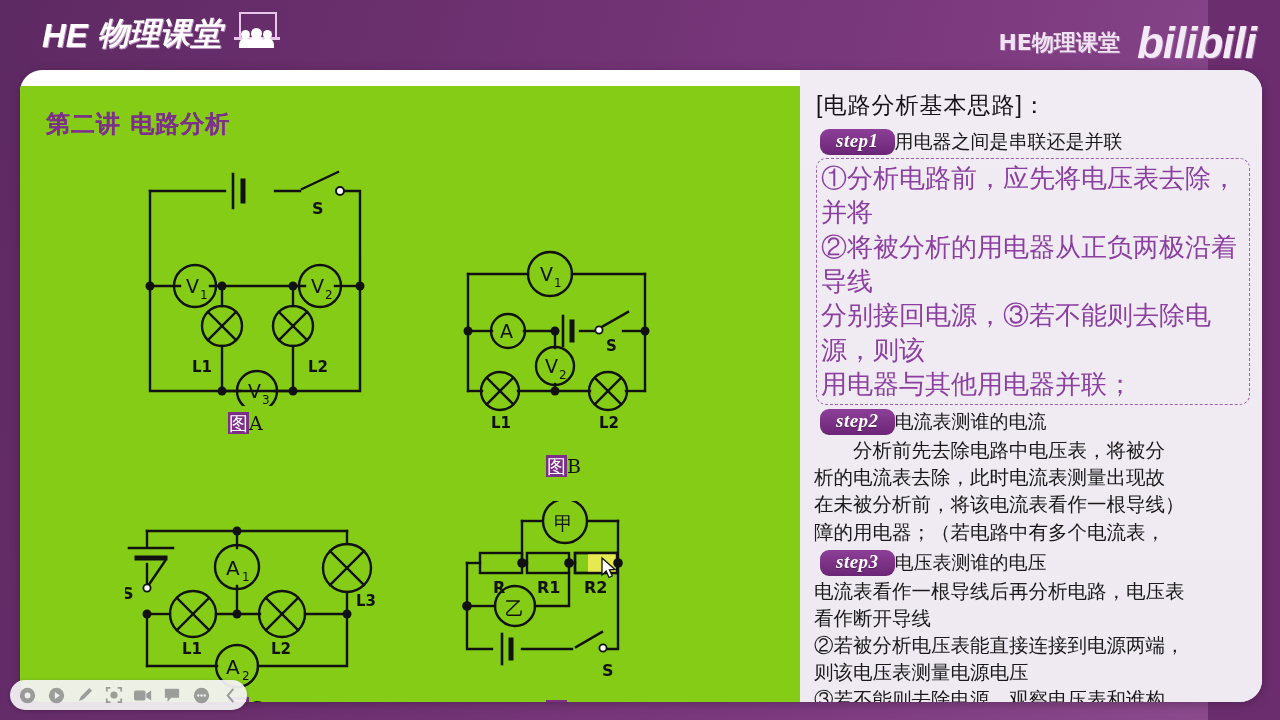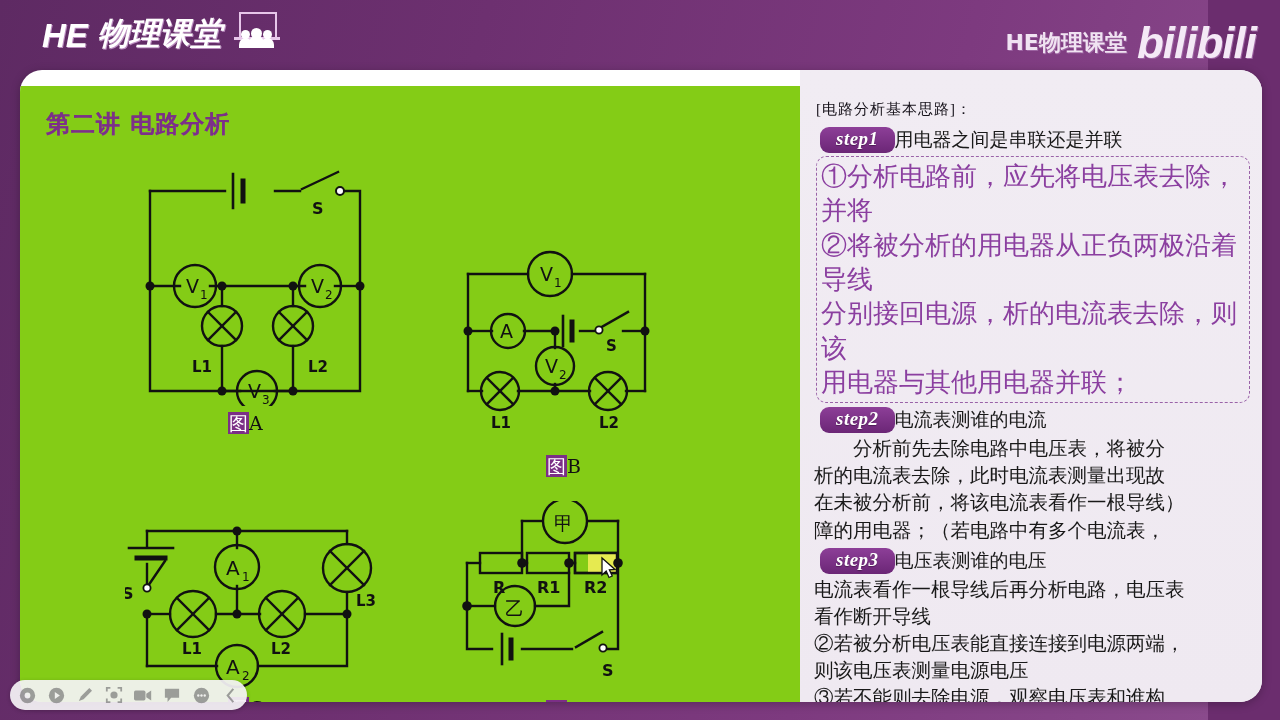--- a/index.html
+++ b/index.html
@@ -18,21 +18,21 @@
     font-family:"Liberation Sans", sans-serif;text-shadow:1px 1px 0 #bb8ec0;}
   .logo-left .cn{font-size:31px;font-weight:bold;font-style:italic;color:#ffffff;
     font-family:"DejaVu Sans", sans-serif;margin-left:2px;text-shadow:1px 1px 0 #bb8ec0;}
   .board-icon{position:relative;width:46px;height:42px;margin-left:4px;margin-bottom:1px;}
   .board-icon .frame{position:absolute;left:5px;top:0;width:34px;height:26px;border:2.5px solid #e7c6ea;border-bottom:none;}
   .board-icon .ledge{position:absolute;left:0;top:25px;width:46px;height:2.5px;background:#e7c6ea;}
   .board-icon .ppl{position:absolute;left:5px;top:18px;width:34px;height:18px;}
   .board-icon .head{position:absolute;width:9px;height:9px;border-radius:50%;background:#ffffff;top:0;}
   .board-icon .body{position:absolute;bottom:0;height:10px;background:#ffffff;border-radius:7px 7px 0 0;}
 
-  .logo-right{position:absolute;right:24px;top:18px;display:flex;align-items:center;gap:10px;}
+  .logo-right{position:absolute;right:24px;top:18px;display:flex;align-items:center;gap:17px;}
   .logo-right .txt{font-size:22px;font-weight:bold;color:#f0e3f2;font-family:"DejaVu Sans", sans-serif;
      text-shadow:1px 1px 0 #9c63a1;}
   .bili{font-size:44px;font-weight:bold;font-style:italic;color:#f4e9f6;letter-spacing:-1px;
      font-family:"Liberation Sans", sans-serif;text-shadow:1px 1px 0 #9c63a1;}
 
   
   .card{position:absolute;left:20px;top:70px;width:1242px;height:632px;background:#ffffff;
     border-radius:22px;box-shadow:0 2px 10px rgba(0,0,0,.25);overflow:hidden;}
   .left-pane{position:absolute;left:0;top:16px;width:780px;height:632px;background:#84cc16;}
   .right-pane{position:absolute;left:780px;top:0;width:462px;height:632px;
@@ -44,21 +44,21 @@
     background-clip:text;color:#7c3088;}
 
   
   .fig{position:absolute;}
   .fig svg{display:block;}
   .figcap{position:absolute;font-size:19px;font-family:"DejaVu Serif", serif;color:#111;}
   .figcap b{color:#ffffff;background:#7b2f86;padding:0 1px;font-weight:normal;}
 
   
   .rp{position:absolute;left:14px;top:8px;width:438px;color:#1a1a1a;}
-  .rp-title{font-family:Liberation Serif, serif;font-size:15px;color:#16121a;margin:22px 0 8px 2px;
+  .rp-title{font-family:Liberation Sans, sans-serif;font-size:23px;color:#16121a;margin:12px 0 8px 2px;
     letter-spacing:1px;}
   .steprow{display:flex;align-items:center;margin:4px 0 3px 6px;}
   .badge{display:inline-block;background:linear-gradient(180deg,#8d3f98 0%,#6b2676 100%);
     color:#ffffff;font-size:19px;font-weight:bold;font-style:italic;padding:1px 16px 3px;border-radius:9px;
     font-family:"Liberation Serif", serif;letter-spacing:.5px;text-shadow:0 1px 1px rgba(0,0,0,.35);}
   .steptxt{font-family:"DejaVu Serif", serif;font-size:19px;color:#1a1a1a;}
   .dashbox{border:1.6px dashed #9a63a8;border-radius:10px;padding:2px 4px 3px;margin:2px 2px 4px 2px;}
   .pl{font-family:"DejaVu Serif", serif;font-size:26px;line-height:1.32;color:#191919;margin:0;}
   .pur{color:#8b3fa0;}
   .plain{font-family:"DejaVu Serif", serif;font-size:19.5px;line-height:1.34;color:#191919;margin:1px 0 0 0;}
@@ -352,21 +352,21 @@
       <div class="rp">
         <div class="rp-title">[电路分析基本思路]：</div>
 
         <div class="steprow">
           <span class="badge">step1</span>
           <span class="steptxt">用电器之间是串联还是并联</span>
         </div>
         <div class="dashbox">
           <p class="pl pur">①分析电路前，应先将电压表去除，并将</p>
           <p class="pl pur">②将被分析的用电器从正负两极沿着导线</p>
-          <p class="pl pur">分别接回电源，析的电流表去除，则该</p>
+          <p class="pl pur">分别接回电源，③若不能则去除电源，则该</p>
           <p class="pl pur">用电器与其他用电器并联；</p>
         </div>
 
         <div class="steprow">
           <span class="badge">step2</span>
           <span class="steptxt">电流表测谁的电流</span>
         </div>
         <p class="plain">　　分析前先去除电路中电压表，将被分</p>
         <p class="plain">析的电流表去除，此时电流表测量出现故</p>
         <p class="plain">在未被分析前，将该电流表看作一根导线）</p>

